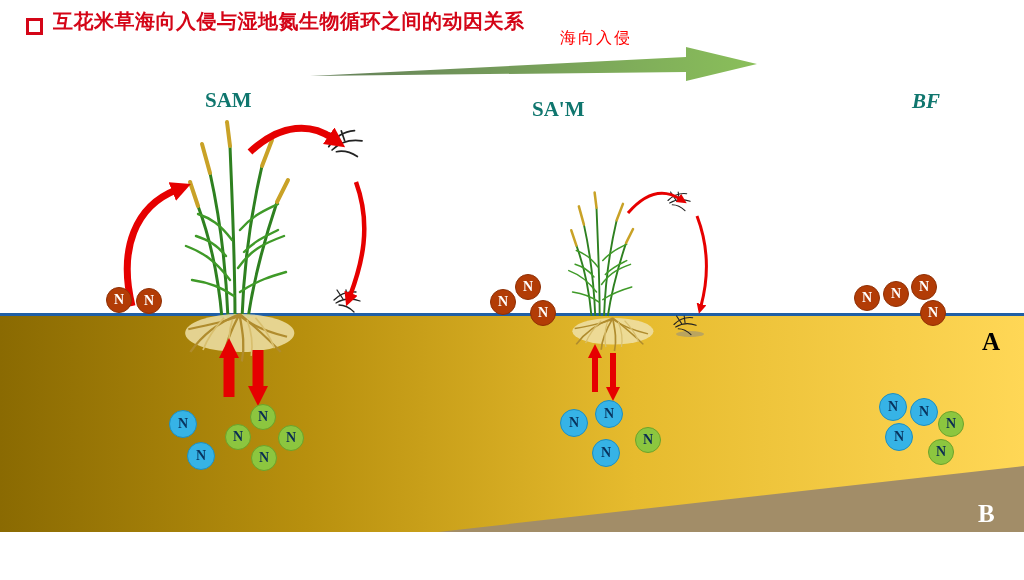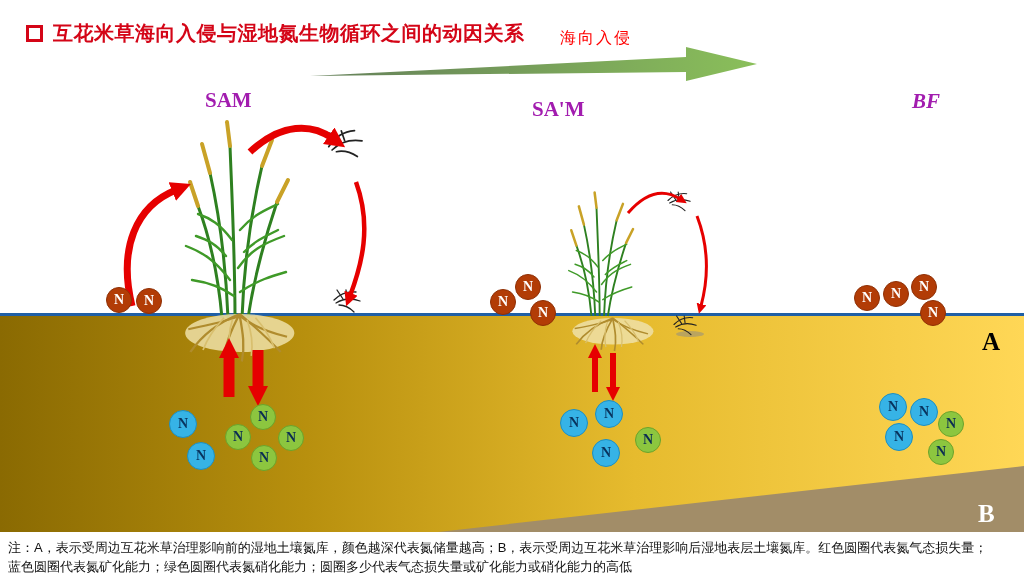--- a/index.html
+++ b/index.html
@@ -1,30 +1,30 @@
 <!DOCTYPE html>
 <html><head>
 <meta charset="utf-8">
 <style>
   html,body{margin:0;padding:0;background:#ffffff;}
   .canvas{position:relative;width:1024px;height:580px;background:#ffffff;overflow:hidden;
           font-family:"Liberation Sans",sans-serif;}
 
   
-  .title-row{position:absolute;left:26px;top:8px;display:flex;align-items:center;z-index:6;margin-top:12px;}
+  .title-row{position:absolute;left:26px;top:8px;display:flex;align-items:flex-end;z-index:6;}
   .title-bullet{width:11px;height:11px;border:3px solid #d40517;margin-right:10px;background:#fff;}
   .fig-title{font-size:20px;font-weight:bold;color:#d40517;letter-spacing:0.5px;margin:0;}
 
   
   .invasion-label{position:absolute;left:560px;top:28px;font-size:16px;font-weight:normal;
                   color:#ff0000;letter-spacing:2px;z-index:6;}
 
   
   .col-label{position:absolute;font-family:"Liberation Serif",serif;font-weight:bold;
-             font-size:21px;color:#a21caf;z-index:6;}
+             font-size:21px;color:#0f766e;z-index:6;}
   .col-sam{left:205px;top:88px;}
   .col-sapm{left:532px;top:97px;}
   .col-bf{left:912px;top:89px;font-style:italic;}
 
   
   .soil-a{position:absolute;left:0;top:313px;width:1024px;height:219px;z-index:1;
           border-top:3px solid #1f5fa6;box-sizing:border-box;
           background:linear-gradient(to right,#8a6a02 0%,#b8900e 30%,#e6bb2e 62%,#ffd756 100%);}
   .zone-label{position:absolute;font-family:"Liberation Serif",serif;font-weight:bold;
               font-size:25px;z-index:6;}
@@ -238,18 +238,14 @@
   <div class="nc green" style="left:635px;top:427px">
       <span>N</span>
     </div>
   <div class="nc green" style="left:938px;top:411px">
       <span>N</span>
     </div>
   <div class="nc green" style="left:928px;top:439px">
       <span>N</span>
     </div>
 
-  <div class="notes">
-    <p>注：A，表示受周边互花米草治理影响前的湿地土壤氮库，颜色越深代表氮储量越高；B，表示受周边互花米草治理影响后湿地表层土壤氮库。红色圆圈代表氮气态损失量；</p>
-    <p>蓝色圆圈代表氮矿化能力；绿色圆圈代表氮硝化能力；圆圈多少代表气态损失量或矿化能力或硝化能力的高低</p>
-  </div>
 
 </div>
 
 </body></html>

